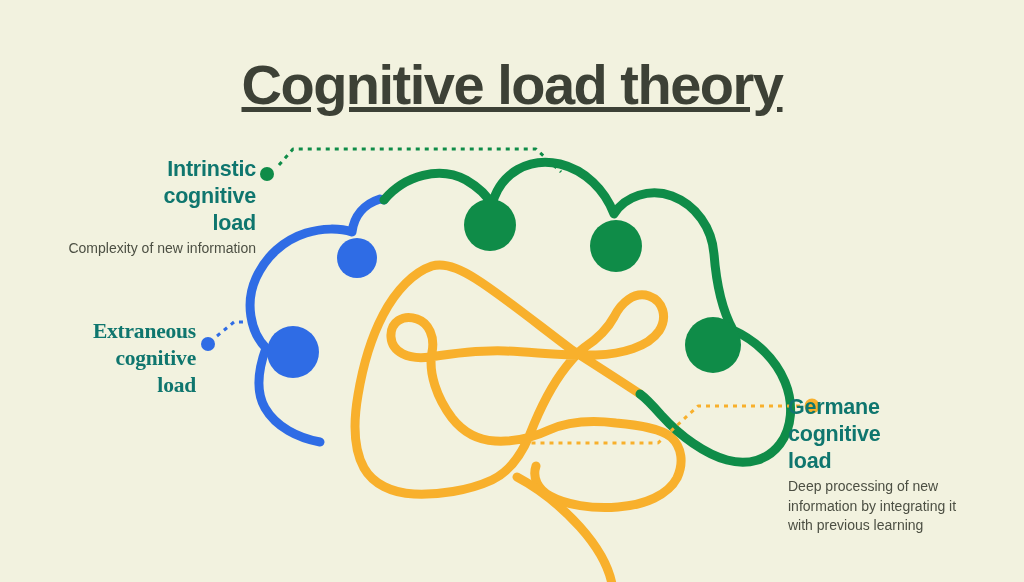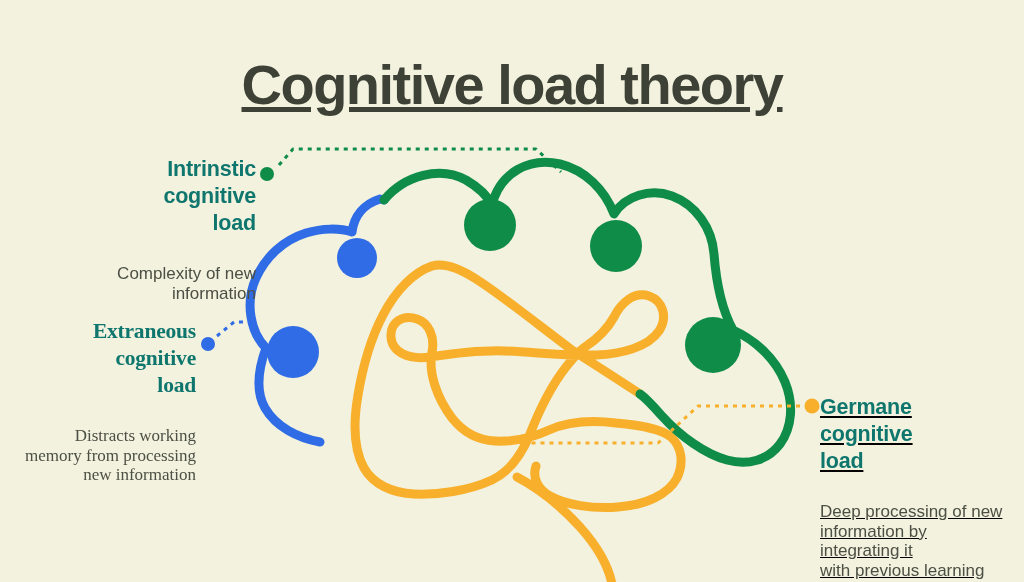--- a/index.html
+++ b/index.html
@@ -14,39 +14,39 @@
   .label-block{position:absolute;}
   .label-heading{
     font-weight:800;
     font-size:21.5px;
     line-height:27px;
     letter-spacing:-0.2px;
     white-space:pre-line;
     color:#0f766e;
   }
   .label-desc{
-    margin-top:27px;
-    font-size:17px;
+    margin-top:2px;
+    font-size:14px;
     line-height:19.5px;
     white-space:pre-line;
     color:#4C4F43;
   }
   #title{
     position:absolute;
     top:52px;left:0;right:0;
     text-align:center;
     font-size:56px;
     font-weight:800;
     letter-spacing:-1.5px;
     color:#3D4136;
     text-decoration:underline;
   }
   #intrinsic-block{top:156px;left:40px;width:216px;text-align:right;}
   #extraneous-block{top:318px;left:16px;width:180px;text-align:right;font-family:Liberation Serif, serif;}
-  #germane-block{top:394px;left:820px;width:190px;text-align:left;text-decoration:underline;}
+  #germane-block{top:394px;left:788px;width:190px;text-align:left;}
 </style>
 </head>
 <body>
 
 <div id="canvas" style="background: rgb(242, 242, 223);">
 
   <svg id="brain-svg" width="1024" height="582" viewBox="0 0 1024 582">
 
     <path fill="none" stroke-width="9" stroke-linecap="round" stroke-linejoin="round" d="M 640 394
              C 622 382, 600 368, 572 350
@@ -127,23 +127,20 @@
     <div class="label-heading">Intrinstic
 cognitive
 load</div>
     <div class="label-desc">Complexity of new information</div>
   </div>
 
   <div id="extraneous-block" class="label-block">
     <div class="label-heading">Extraneous
 cognitive
 load</div>
-    <div class="label-desc">Distracts working
-memory from processing
-new information</div>
   </div>
 
   <div id="germane-block" class="label-block">
     <div class="label-heading">Germane
 cognitive
 load</div>
     <div class="label-desc">Deep processing of new
 information by integrating it
 with previous learning</div>
   </div>

